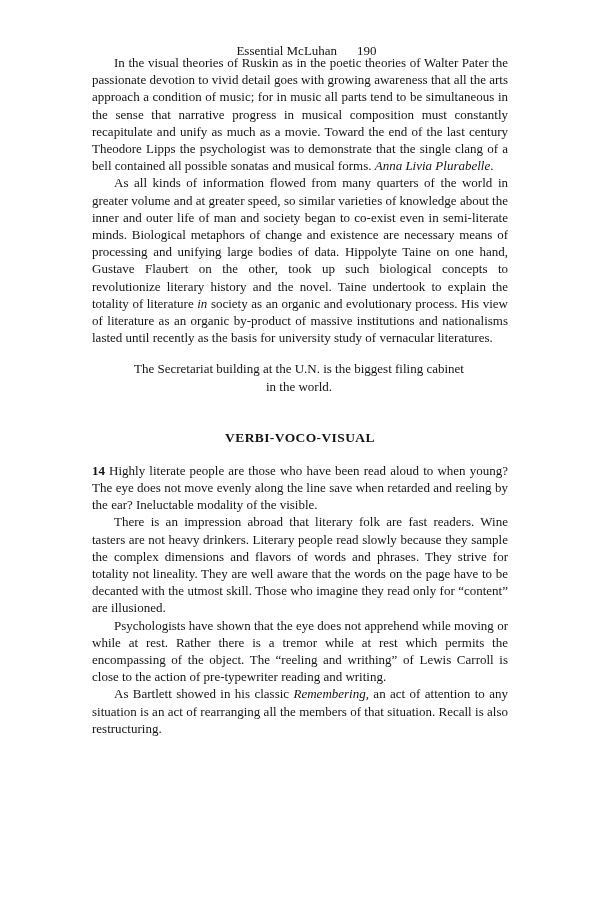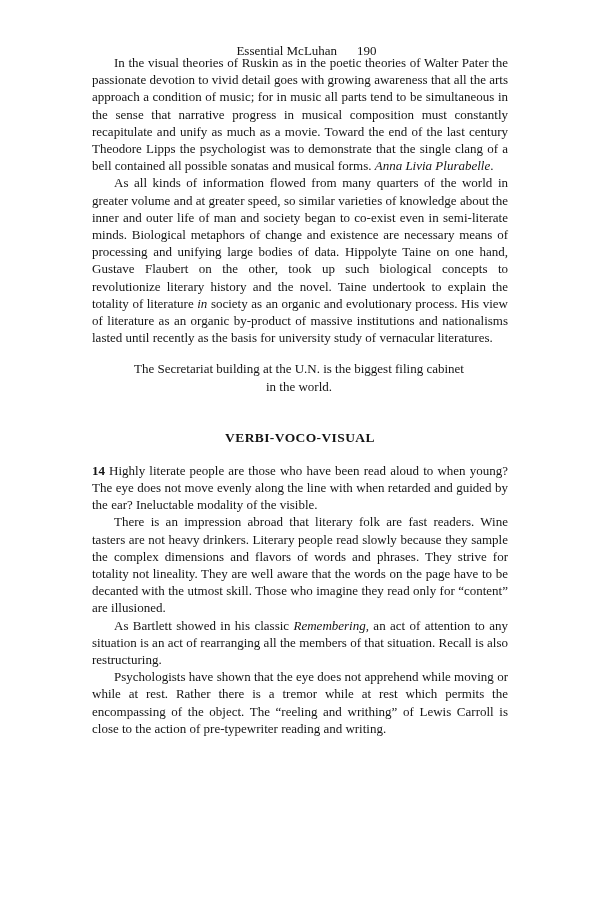--- a/index.html
+++ b/index.html
@@ -66,18 +66,18 @@
 
 <div class="page">
   <div class="running-header">
     <span>Essential McLuhan</span><span class="page-number">190</span>
   </div>
   <div class="body-text">
       <p class="para"><span>In the visual theories of Ruskin as in the poetic theories of Walter Pater the passionate devotion to vivid detail goes with growing awareness that all the arts approach a condition of music; for in music all parts tend to be simultaneous in the sense that narrative progress in musical composition must constantly recapitulate and unify as much as a movie. Toward the end of the last century Theodore Lipps the psychologist was to demonstrate that the single clang of a bell contained all possible sonatas and musical forms. </span><span class="seg-italic">Anna Livia Plurabelle</span><span>.</span></p>
       <p class="para"><span>As all kinds of information flowed from many quarters of the world in greater volume and at greater speed, so similar varieties of knowledge about the inner and outer life of man and society began to co-exist even in semi-literate minds. Biological metaphors of change and existence are necessary means of processing and unifying large bodies of data. Hippolyte Taine on one hand, Gustave Flaubert on the other, took up such biological concepts to revolutionize literary history and the novel. Taine undertook to explain the totality of literature </span><span class="seg-italic">in</span><span> society as an organic and evolutionary process. His view of literature as an organic by-product of massive institutions and nationalisms lasted until recently as the basis for university study of vernacular literatures.</span></p>
       <div class="block-quote">The Secretariat building at the U.N. is the biggest filing cabinet in the world.</div>
       <div class="section-heading">VERBI-VOCO-VISUAL</div>
-      <p class="para no-indent"><span class="seg-bold">14</span><span> Highly literate people are those who have been read aloud to when young? The eye does not move evenly along the line with when retarded and guided by the ear? Ineluctable modality of the visible.</span></p>
+      <p class="para no-indent"><span class="seg-bold">14</span><span> Highly literate people are those who have been read aloud to when young? The eye does not move evenly along the line save when retarded and reeling by the ear? Ineluctable modality of the visible.</span></p>
       <p class="para"><span>There is an impression abroad that literary folk are fast readers. Wine tasters are not heavy drinkers. Literary people read slowly because they sample the complex dimensions and flavors of words and phrases. They strive for totality not lineality. They are well aware that the words on the page have to be decanted with the utmost skill. Those who imagine they read only for “content” are illusioned.</span></p>
+      <p class="para"><span>Psychologists have shown that the eye does not apprehend while moving or while at rest. Rather there is a tremor while at rest which permits the encompassing of the object. The “reeling and writhing” of Lewis Carroll is close to the action of pre-typewriter reading and writing.</span></p>
       <p class="para"><span>As Bartlett showed in his classic </span><span class="seg-italic">Remembering,</span><span> an act of attention to any situation is an act of rearranging all the members of that situation. Recall is also restructuring.</span></p>
-      <p class="para"><span>Psychologists have shown that the eye does not apprehend while moving or while at rest. Rather there is a tremor while at rest which permits the encompassing of the object. The “reeling and writhing” of Lewis Carroll is close to the action of pre-typewriter reading and writing.</span></p>
     </div>
 </div>
 
 </body></html>

